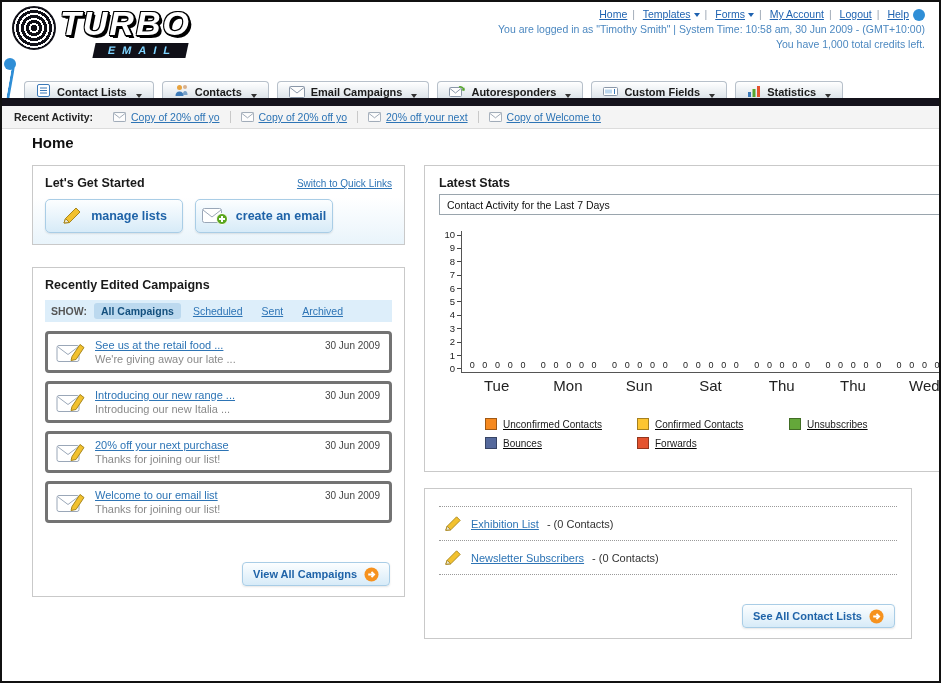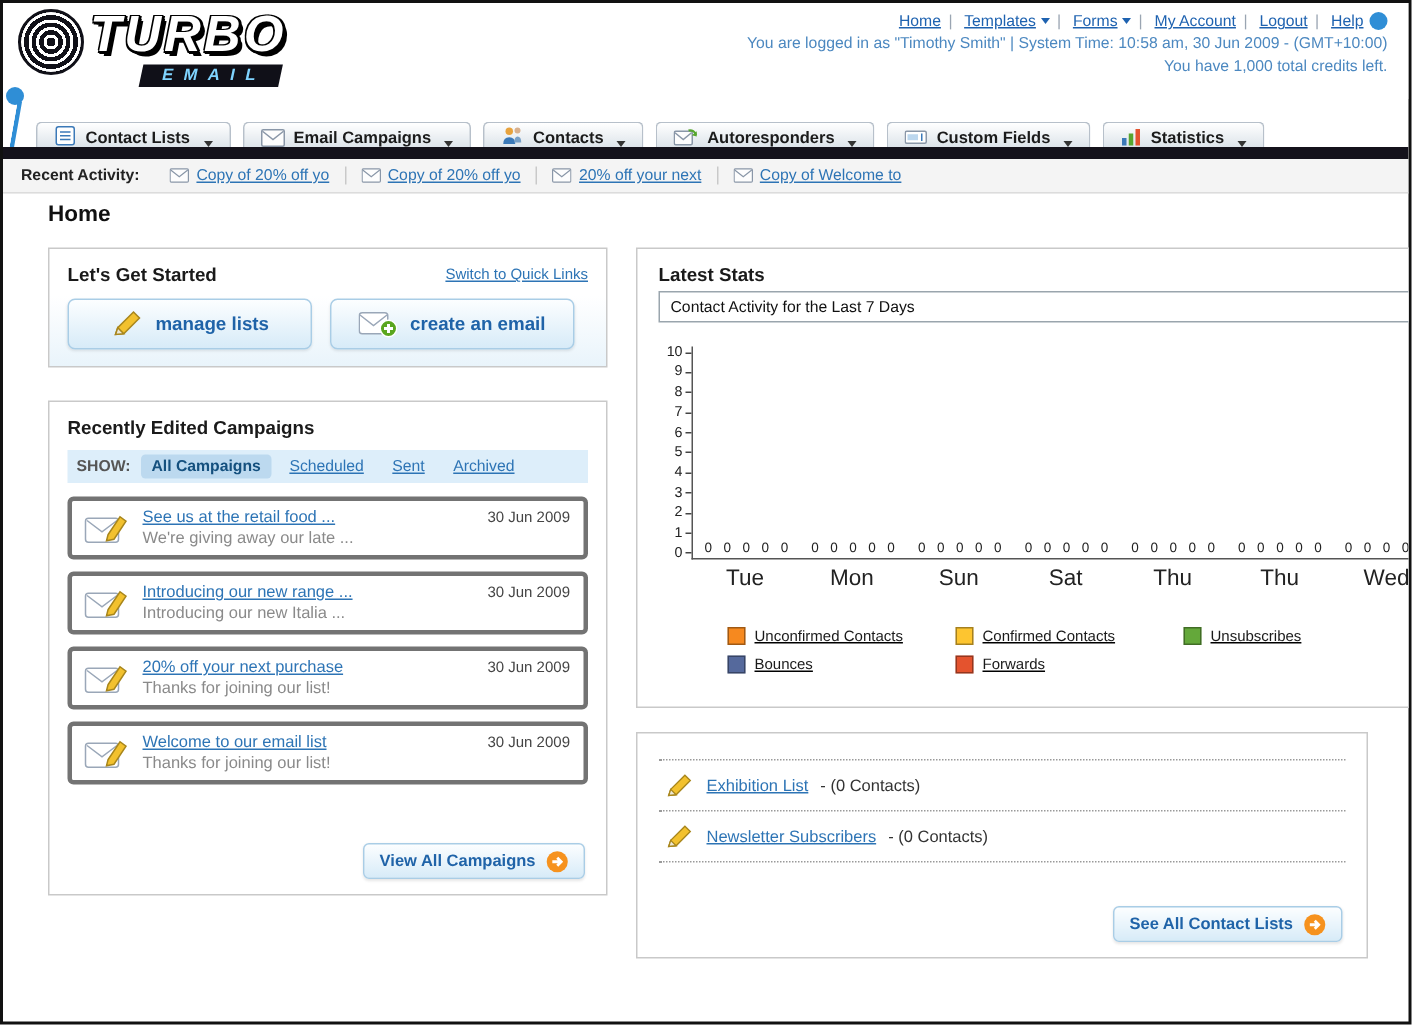--- a/index.html
+++ b/index.html
@@ -47,21 +47,21 @@
   .page-title { position:absolute; top:132px; left:30px; font-size:15px; font-weight:bold; color:#101010; }
 
   
   .panel { position:absolute; background:#fff; border:1px solid #c9c9c9; padding:10px 12px; }
   .panel-title { font-size:12.5px; font-weight:bold; color:#1a1a1a; }
 
   
   #get-started { left:30px; top:163px; width:373px; height:80px; background:linear-gradient(#ffffff 40%,#e9f4fb); }
   .switch-link { position:absolute; right:12px; top:12px; font-size:10px; color:#2d74b5; }
   .gs-buttons { display:flex; gap:12px; margin-top:9px; }
-  .gs-btn { display:flex; align-items:center; justify-content:center; gap:8px; width:163px; height:34px;
+  .gs-btn { display:flex; align-items:center; justify-content:center; gap:8px; width:138px; height:34px;
     background:linear-gradient(#fcfeff,#d7ebf8); border:1px solid #a9cde6; border-radius:5px;
     font-size:12.5px; font-weight:bold; color:#1f63a8; cursor:pointer; box-shadow:0 1px 2px rgba(0,0,0,.10); }
 
   
   #campaigns { left:30px; top:265px; width:373px; height:330px; }
   .show-bar { margin-top:8px; height:22px; background:#ddeefa; display:flex; align-items:center; padding:0 6px; gap:5px; font-size:10.5px; }
   .show-label { font-weight:bold; color:#555; margin-right:2px; }
   .show-tab { color:#2d74b5; padding:2px 7px; }
   .show-tab.active { background:#bcd9ef; border-radius:3px; color:#14507e; font-weight:bold; text-decoration:none; }
   .campaign-list { margin-top:9px; display:flex; flex-direction:column; gap:8px; }
@@ -143,38 +143,38 @@
             <line x1="4" y1="5" x2="11" y2="5" stroke="#3b79b8"></line>
             <line x1="4" y1="7.5" x2="11" y2="7.5" stroke="#3b79b8"></line>
             <line x1="4" y1="10" x2="11" y2="10" stroke="#3b79b8"></line>
           </svg>
         </span>
       <span>Contact Lists</span>
       <span class="caret"></span>
     </div>
     <div class="nav-tab">
       <span class="icon">
-          <svg width="16" height="12" viewBox="0 0 16 12">
-            <rect x="0.5" y="0.5" width="15" height="11" rx="1" fill="#fdfdfd" stroke="#8a97a8"></rect>
-            <path d="M1 1.5 L8 7 L15 1.5" fill="none" stroke="#8a97a8"></path>
-          </svg>
-        </span>
-      <span>Email Campaigns</span>
-      <span class="caret"></span>
-    </div>
-    <div class="nav-tab">
-      <span class="icon">
           <svg width="15" height="15" viewBox="0 0 15 15">
             <circle cx="5.5" cy="4.5" r="2.5" fill="#e8a33d"></circle>
             <path d="M1.5 13 Q1.5 8.5 5.5 8.5 Q9.5 8.5 9.5 13 Z" fill="#3b79b8"></path>
             <circle cx="11" cy="4" r="2" fill="#d9b08c"></circle>
             <path d="M8.8 12 Q9 8 11 8 Q13.5 8 13.5 12 Z" fill="#77a0c8"></path>
           </svg>
         </span>
       <span>Contacts</span>
+      <span class="caret"></span>
+    </div>
+    <div class="nav-tab">
+      <span class="icon">
+          <svg width="16" height="12" viewBox="0 0 16 12">
+            <rect x="0.5" y="0.5" width="15" height="11" rx="1" fill="#fdfdfd" stroke="#8a97a8"></rect>
+            <path d="M1 1.5 L8 7 L15 1.5" fill="none" stroke="#8a97a8"></path>
+          </svg>
+        </span>
+      <span>Email Campaigns</span>
       <span class="caret"></span>
     </div>
     <div class="nav-tab">
       <span class="icon">
           <svg width="16" height="13" viewBox="0 0 16 13">
             <rect x="0.5" y="2.5" width="12" height="9" rx="1" fill="#fdfdfd" stroke="#8a97a8"></rect>
             <path d="M1 3.5 L6.5 8 L12 3.5" fill="none" stroke="#8a97a8"></path>
             <path d="M10 2 A4 4 0 0 1 15 5" fill="none" stroke="#57a62e" stroke-width="1.5"></path>
             <path d="M15.5 2.5 L15.5 6 L12.2 5.2 Z" fill="#57a62e"></path>
           </svg>

